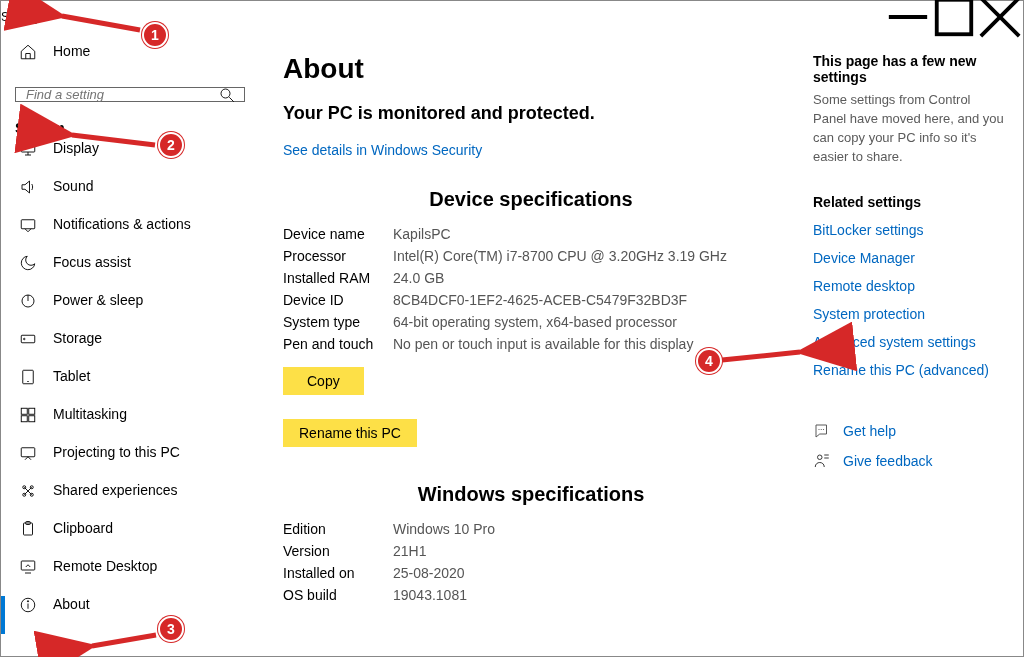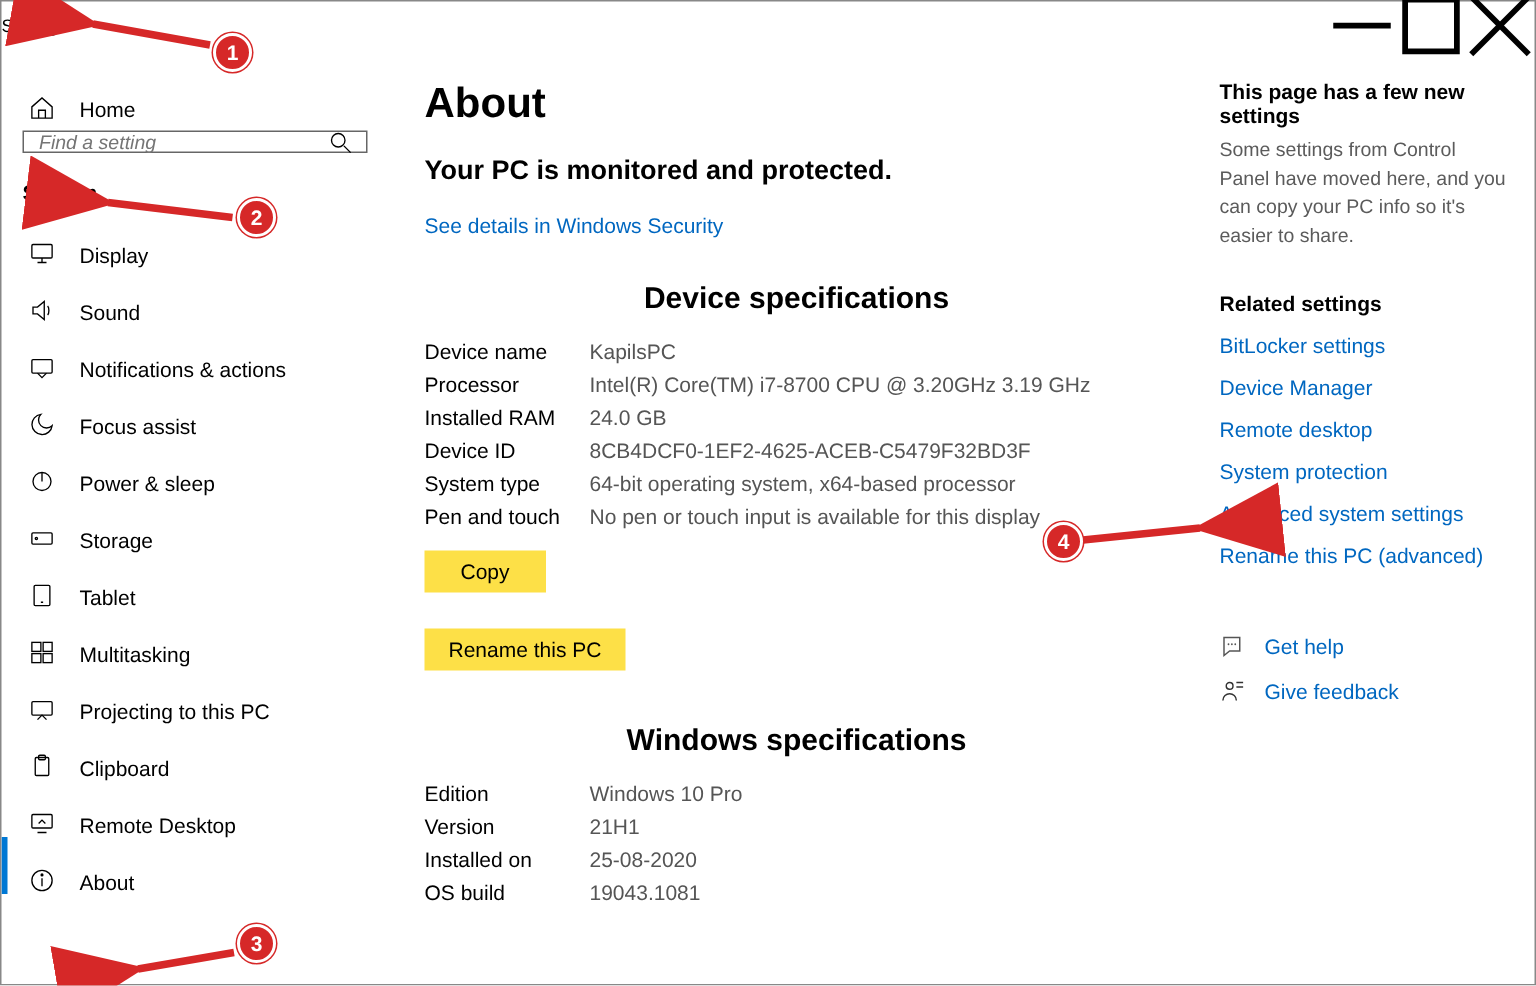--- a/index.html
+++ b/index.html
@@ -3,21 +3,21 @@
 <meta charset="utf-8">
 <style>
   * { box-sizing: border-box; font-family: "Segoe UI", Arial, sans-serif; }
   body { margin:0; padding:0; background:#fff; width:1024px; height:657px; overflow:hidden; }
   .window { width:1024px; height:657px; border:1px solid #888; position:relative; display:flex; flex-direction:column; }
   .titlebar { height:32px; display:flex; align-items:center; padding-left:0; font-size:12px; color:#000; position:relative; }
   .titlebar .controls { position:absolute; right:0; top:0; height:32px; display:flex; }
   .titlebar .ctrl { width:46px; height:32px; display:flex; align-items:center; justify-content:center; font-size:12px; cursor:default;}
   .body { flex:1; display:flex; overflow:hidden; }
   .sidebar { width:258px; display:flex; flex-direction:column; padding-top:10px; position:relative;}
-  .side-item { height:38px; display:flex; align-items:flex-end; padding-left:18px; gap:16px; font-size:14px; color:#000; cursor:pointer; }
+  .side-item { height:38px; display:flex; align-items:flex-start; padding-left:18px; gap:16px; font-size:14px; color:#000; cursor:pointer; }
   .side-item.selected { border-left:4px solid #0078d4; padding-left:14px; }
   .icon { width:18px; height:18px; display:flex; align-items:center; justify-content:center; flex-shrink:0; }
   .icon svg { width:18px; height:18px; stroke:#000; fill:none; stroke-width:1.2; }
   .searchbox { margin:6px 14px 10px 14px; height:15px; border:1px solid #666; display:flex; align-items:center; padding:0 8px; }
   .searchbox input { flex:1; border:none; outline:none; font-size:13px; font-style:italic; color:#5f5f5f; background:transparent; }
   .cat { padding:8px 14px 4px 14px; font-size:14px; font-weight:600; }
   .main { flex:1; display:flex; overflow:hidden; }
   .content { flex:1; padding:20px 30px 10px 24px; overflow-y:auto; position:relative; }
   .content::-webkit-scrollbar { width:16px; }
   .content::-webkit-scrollbar-track { background:#f0f0f0; }
@@ -167,20 +167,32 @@
             <svg viewBox="0 0 24 24">
               <rect x="3" y="5" width="18" height="12" rx="1"></rect>
               <path d="M8 21l4-4 4 4"></path>
             </svg>
           </span>
         <span>Projecting to this PC</span>
       </div>
       <div class="side-item">
         <span class="icon">
             <svg viewBox="0 0 24 24">
+              <path d="M7 17l10-10M17 17L7 7"></path>
+              <circle cx="7" cy="7" r="2"></circle>
+              <circle cx="17" cy="7" r="2"></circle>
+              <circle cx="7" cy="17" r="2"></circle>
+              <circle cx="17" cy="17" r="2"></circle>
+            </svg>
+          </span>
+        <span>Shared experiences</span>
+      </div>
+      <div class="side-item">
+        <span class="icon">
+            <svg viewBox="0 0 24 24">
               <rect x="6" y="4" width="12" height="16" rx="1"></rect>
               <rect x="9" y="2" width="6" height="4" rx="1"></rect>
             </svg>
           </span>
         <span>Clipboard</span>
       </div>
       <div class="side-item">
         <span class="icon">
             <svg viewBox="0 0 24 24">
               <rect x="3" y="4" width="18" height="12" rx="1"></rect>

